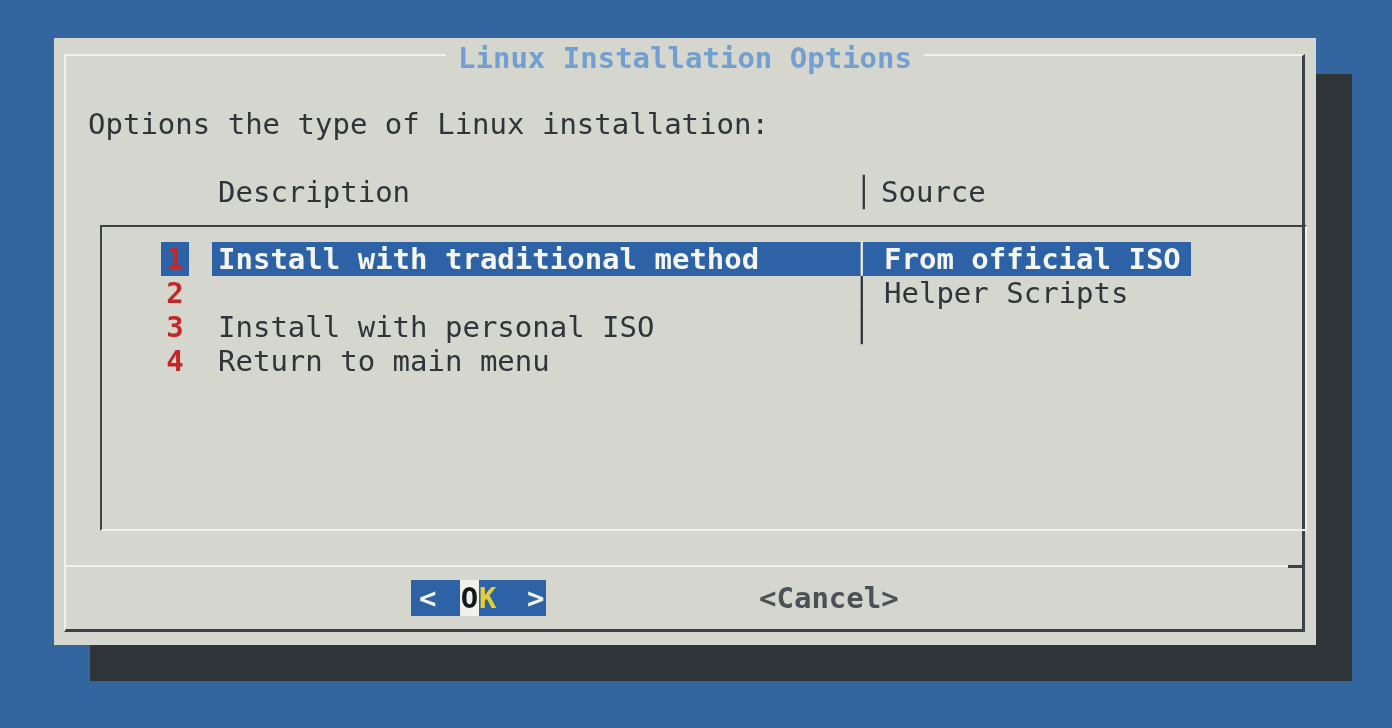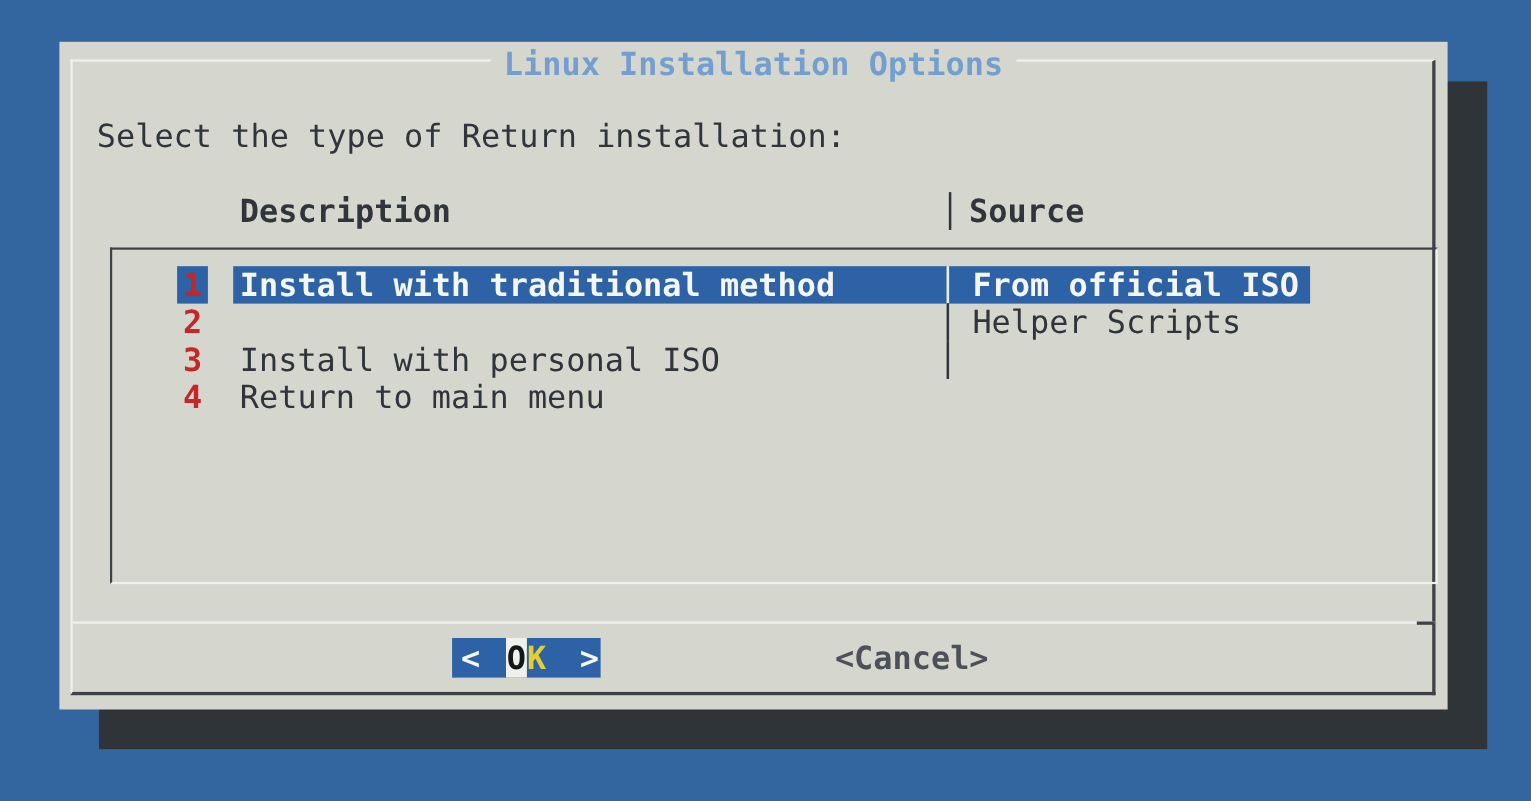--- a/index.html
+++ b/index.html
@@ -35,21 +35,21 @@
   }
   .title{
     position:absolute;top:3px;left:50%;transform:translateX(-50%);
     line-height:34px;padding:0 12px;background:var(--dialog-bg);
     color:var(--title-blue);font-weight:bold;white-space:pre;z-index:3;
   }
   .prompt{
     position:absolute;left:34px;top:69px;line-height:34px;white-space:pre;
   }
   .col-headers{
-    position:absolute;left:0;top:137px;right:0;height:34px;line-height:34px;font-weight:bold;
+    position:absolute;left:0;top:137px;right:0;height:34px;line-height:34px;
   }
   .col-headers .h-desc{position:absolute;left:164px;white-space:pre;}
   .col-headers .h-sep{position:absolute;left:801px;white-space:pre;}
   .col-headers .h-src{position:absolute;left:827px;white-space:pre;}
   .menu-box{
     position:absolute;left:46px;top:187px;width:1207px;height:306px;
     border-top:2px solid var(--border-dark);
     border-left:2px solid var(--border-dark);
     border-bottom:2px solid var(--border-light);
     border-right:2px solid var(--border-light);
@@ -102,21 +102,21 @@
 </style>
 </head>
 <body>
 
 <div class="shadow"></div>
 
 <div class="dialog">
   <div class="dialog-border"></div>
   <div class="title">Linux Installation Options</div>
 
-  <div class="prompt">Select the type of Return installation:</div>
+  <div class="prompt">Options the type of Linux installation:</div>
 
   <div class="col-headers">
     <span class="h-desc">Description</span>
     <span class="h-sep">│</span>
     <span class="h-src">Source</span>
   </div>
 
   <div class="menu-box">
     <div class="menu-rows">
 

